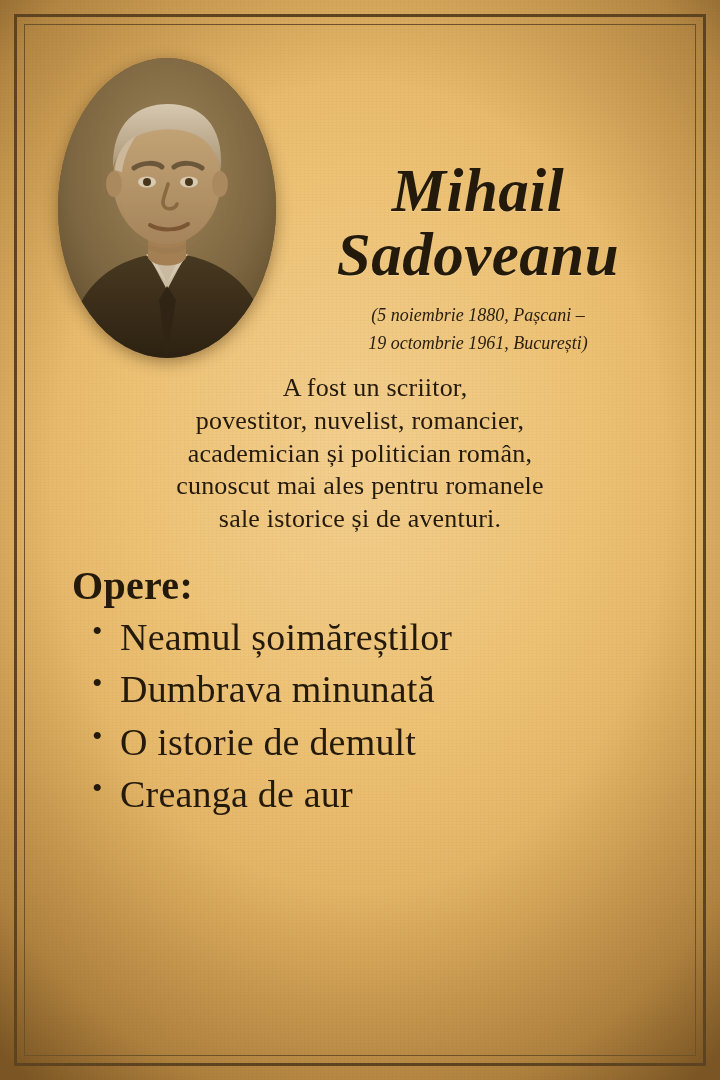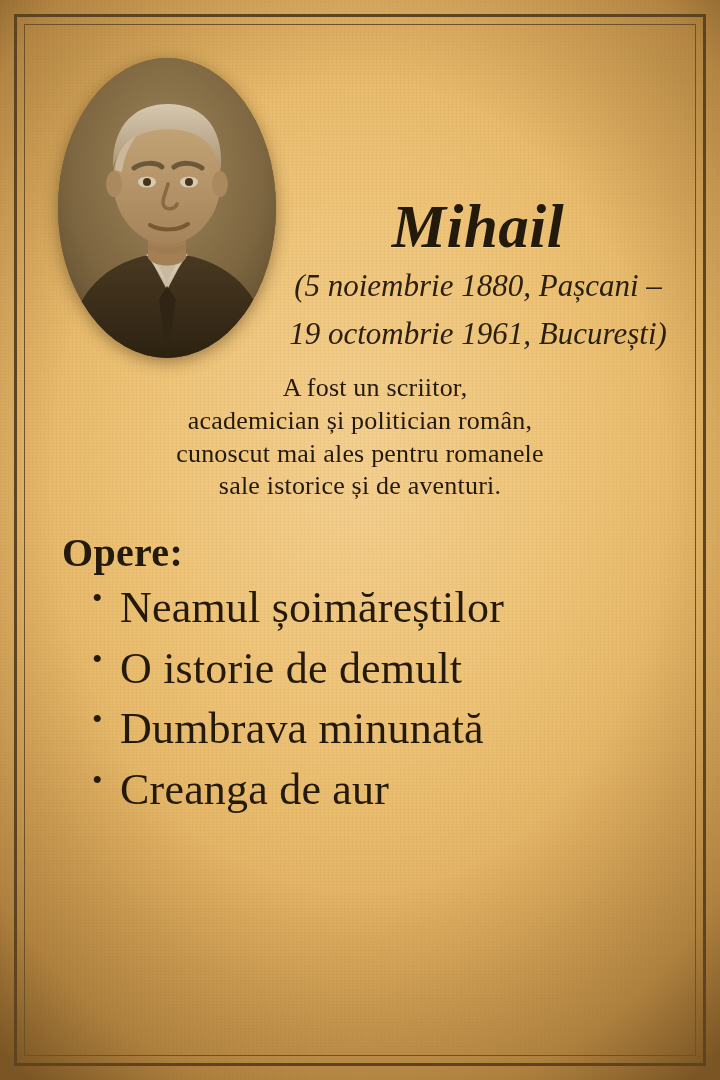--- a/index.html
+++ b/index.html
@@ -93,56 +93,56 @@
   .title-line {
     font-size: 61px;
     font-weight: 700;
     line-height: 1.02;
     color: #241a0c;
     letter-spacing: .5px;
     text-shadow: 0 1px 0 rgba(255,240,200,.35);
   }
   .title-line.two { margin-top: 2px; }
   .dates {
-    margin-top: 4px;
-    font-size: 31px;
+    margin-top: 16px;
+    font-size: 18px;
     line-height: 1.55;
     color: #2b2010;
     white-space: nowrap;
   }
   .dates .d2 { display:block; }
 
   
   .desc {
     margin-top: 14px;
     text-align: center;
     font-size: 26px;
     line-height: 1.26;
     color: #241a0c;
     letter-spacing: .2px;
   }
   .desc .l1 { padding-left: 30px; }
 
   
   .works-title {
     margin-top: 26px;
-    margin-left: 10px;
+    margin-left: 20px;
     font-size: 40px;
     font-weight: 700;
     color: #241a0c;
     letter-spacing: .3px;
   }
   ul.works {
     list-style: none;
     margin: 2px 0 0 0;
     padding: 0 0 0 38px;
   }
   ul.works li {
     position: relative;
-    font-size: 44px;
+    font-size: 38px;
     line-height: 1.38;
     color: #241a0c;
     padding-left: 30px;
     letter-spacing: .2px;
   }
   ul.works li::before {
     content: "•";
     position: absolute;
     left: 2px;
     top: -1px;
@@ -217,38 +217,40 @@
           <path d="M92 167 C102 173 120 173 130 166" stroke="#7a5537" stroke-width="4" fill="none" stroke-linecap="round"></path>
 
           <path d="M62 140 C66 176 86 196 109 196 C132 196 152 176 156 140 C152 172 134 190 109 190 C84 190 66 172 62 140 Z" fill="#9d7c57" opacity=".35"></path>
 
           <rect x="0" y="0" width="218" height="300" fill="#7a5a2a" opacity=".22"></rect>
         </svg>
       </div>
 
       <div class="title-block">
         <div class="title-line one">Mihail</div>
+        <div class="title-line two">Sadoveanu</div>
         <div class="dates">
           <span class="d1">(5 noiembrie 1880, Pașcani –</span>
           <span class="d2">19 octombrie 1961, București)</span>
         </div>
       </div>
 
     </div>
 
     <div class="desc">
       <div class="l1">A fost un scriitor,</div>
+      <div>povestitor, nuvelist, romancier,</div>
       <div>academician și politician român,</div>
       <div>cunoscut mai ales pentru romanele</div>
       <div>sale istorice și de aventuri.</div>
     </div>
 
     <div class="works-title">Opere:</div>
 
     <ul class="works">
       <li>Neamul șoimăreștilor</li>
+      <li>Dumbrava minunată</li>
       <li>O istorie de demult</li>
-      <li>Dumbrava minunată</li>
       <li>Creanga de aur</li>
     </ul>
 
   </div>
 </div>
 
 </body></html>

